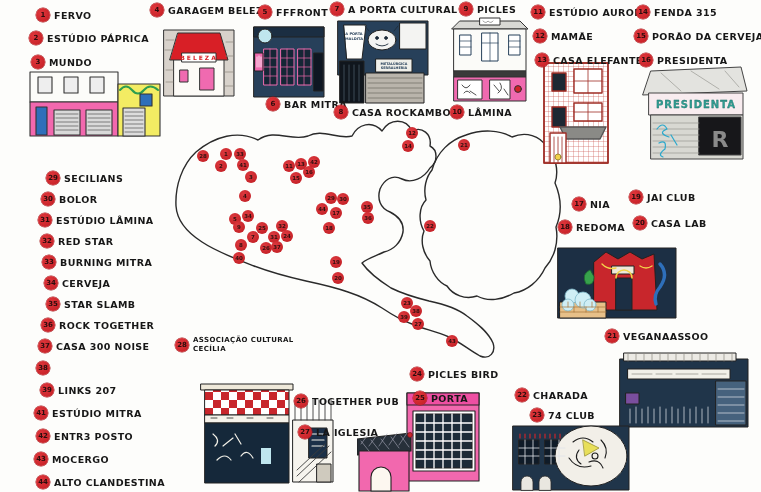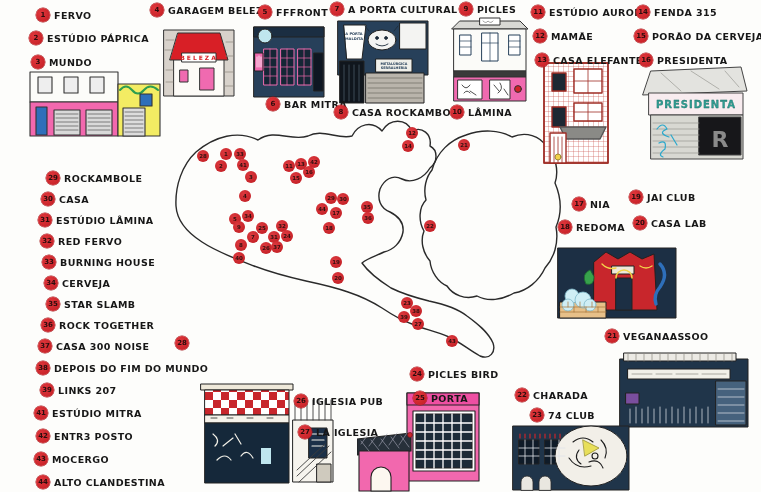--- a/index.html
+++ b/index.html
@@ -586,68 +586,69 @@
       <div class="venue" style="left: 410px; top: 367px;">
       <span class="badge">24</span>
       <span class="vlabel">PICLES BIRD</span>
     </div>
       <div class="venue" style="left: 413px; top: 391px;">
       <span class="badge">25</span>
       <span class="vlabel">PORTA</span>
     </div>
       <div class="venue" style="left: 294px; top: 394px;">
       <span class="badge">26</span>
-      <span class="vlabel">IGLESIA PUB</span>
+      <span class="vlabel">TOGETHER PUB</span>
     </div>
       <div class="venue" style="left: 298px; top: 425px;">
       <span class="badge">27</span>
       <span class="vlabel">LA IGLESIA</span>
     </div>
       <div class="venue small" style="left: 175px; top: 336px;">
       <span class="badge">28</span>
+      <span class="vlabel">ASSOCIAÇÃO CULTURAL
+CECÍLIA</span>
     </div>
       <div class="venue" style="left: 46px; top: 171px;">
       <span class="badge">29</span>
-      <span class="vlabel">ROCKAMBOLE</span>
+      <span class="vlabel">SECILIANS</span>
     </div>
       <div class="venue" style="left: 41px; top: 192px;">
       <span class="badge">30</span>
-      <span class="vlabel">CASA</span>
+      <span class="vlabel">BOLOR</span>
     </div>
       <div class="venue" style="left: 38px; top: 213px;">
       <span class="badge">31</span>
       <span class="vlabel">ESTÚDIO LÂMINA</span>
     </div>
       <div class="venue" style="left: 40px; top: 234px;">
       <span class="badge">32</span>
-      <span class="vlabel">RED FERVO</span>
+      <span class="vlabel">RED STAR</span>
     </div>
       <div class="venue" style="left: 42px; top: 255px;">
       <span class="badge">33</span>
-      <span class="vlabel">BURNING HOUSE</span>
+      <span class="vlabel">BURNING MITRA</span>
     </div>
       <div class="venue" style="left: 44px; top: 276px;">
       <span class="badge">34</span>
       <span class="vlabel">CERVEJA</span>
     </div>
       <div class="venue" style="left: 46px; top: 297px;">
       <span class="badge">35</span>
       <span class="vlabel">STAR SLAMB</span>
     </div>
       <div class="venue" style="left: 41px; top: 318px;">
       <span class="badge">36</span>
       <span class="vlabel">ROCK TOGETHER</span>
     </div>
       <div class="venue" style="left: 38px; top: 339px;">
       <span class="badge">37</span>
       <span class="vlabel">CASA 300 NOISE</span>
     </div>
       <div class="venue" style="left: 36px; top: 361px;">
       <span class="badge">38</span>
-      <span class="vlabel">DEPOIS DO FIM DO MUNDO</span>
     </div>
       <div class="venue" style="left: 40px; top: 383px;">
       <span class="badge">39</span>
       <span class="vlabel">LINKS 207</span>
     </div>
       <div class="venue" style="left: 34px; top: 406px;">
       <span class="badge">41</span>
       <span class="vlabel">ESTÚDIO MITRA</span>
     </div>
       <div class="venue" style="left: 36px; top: 429px;">

